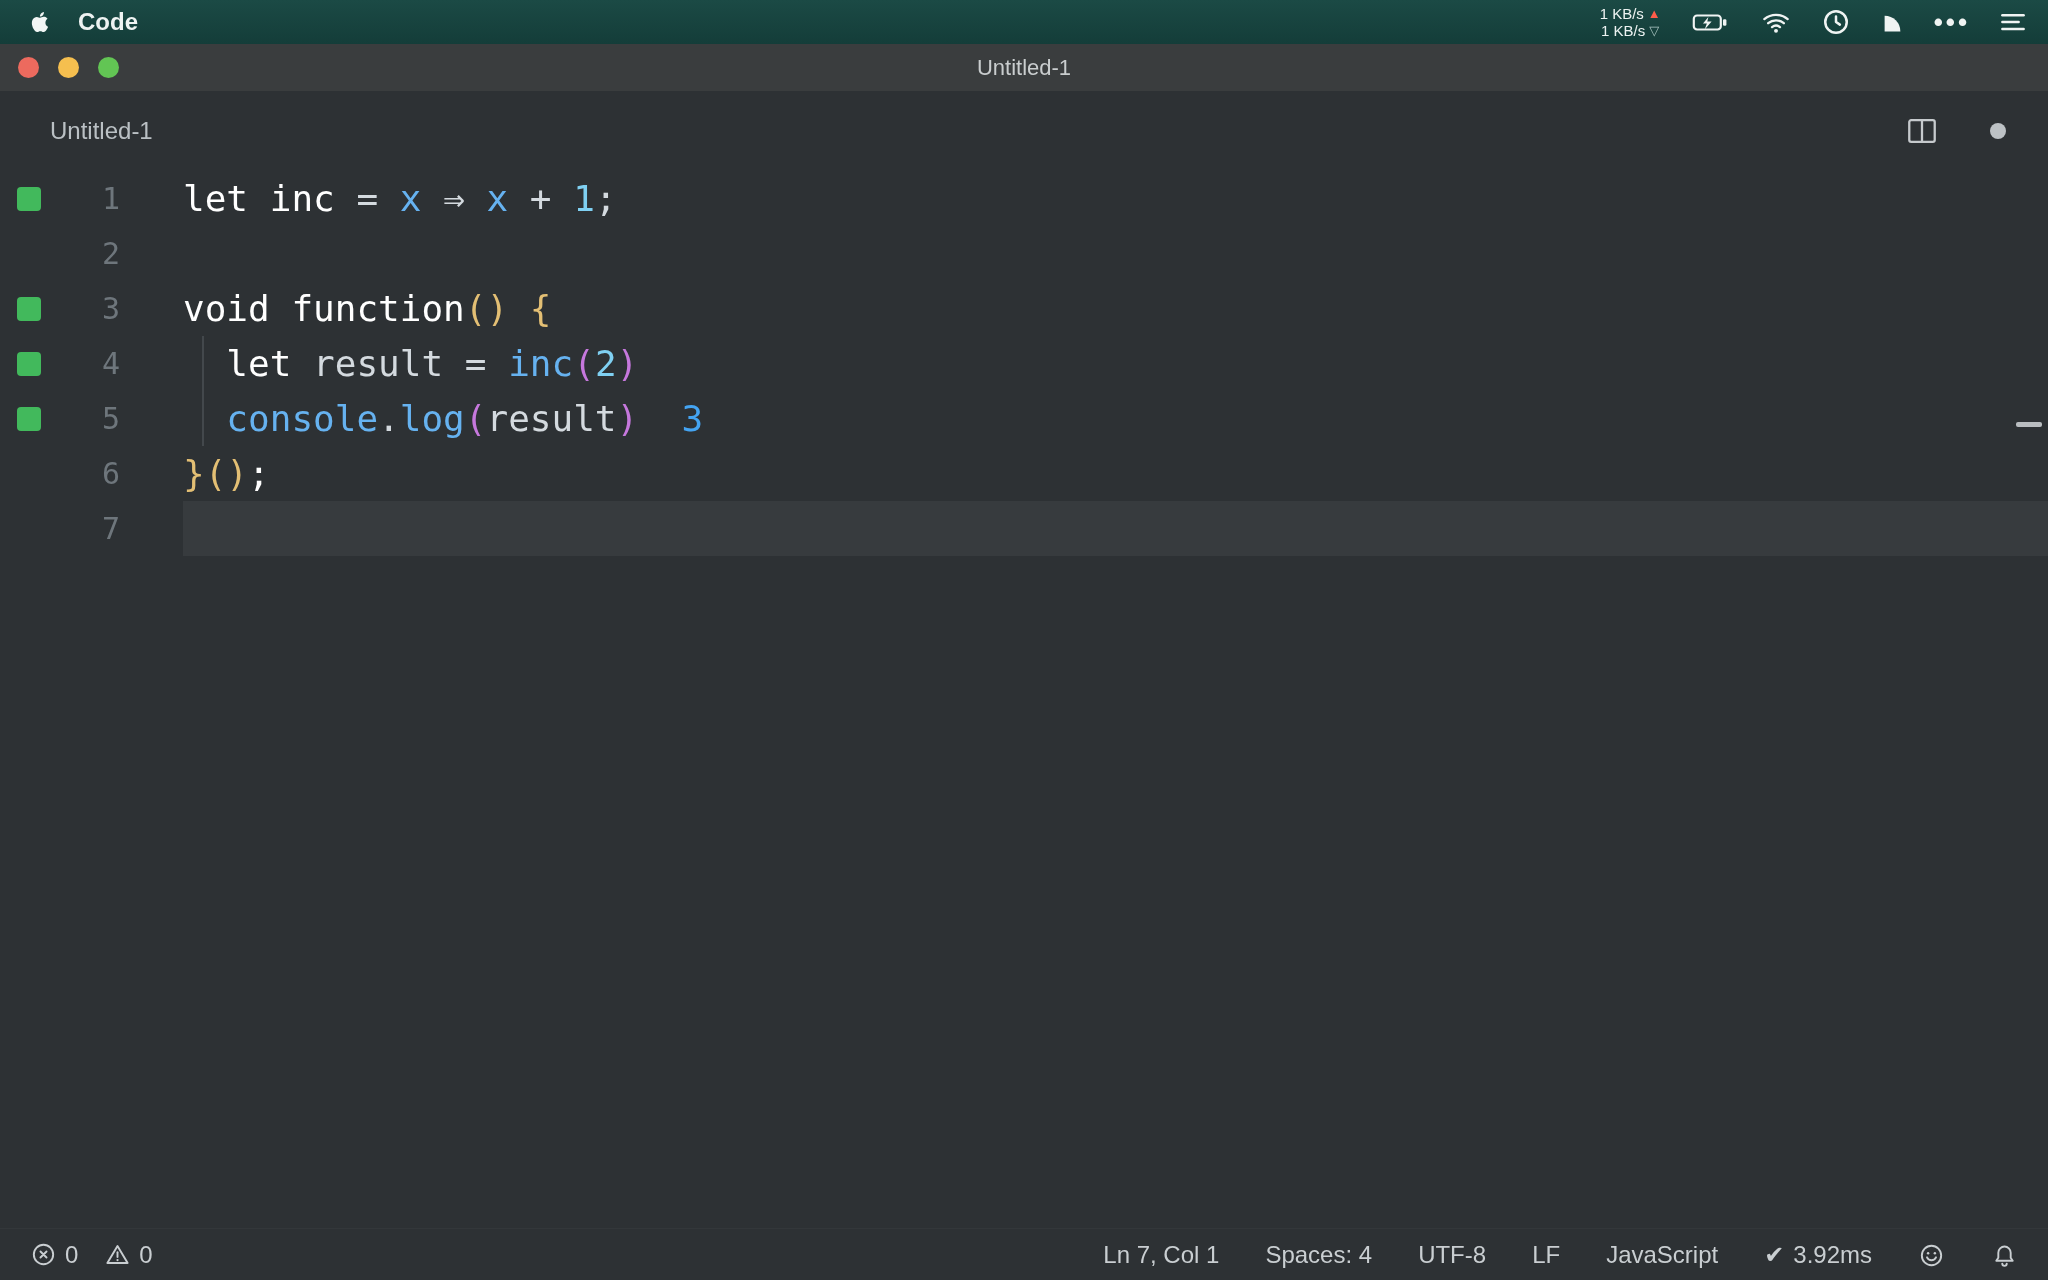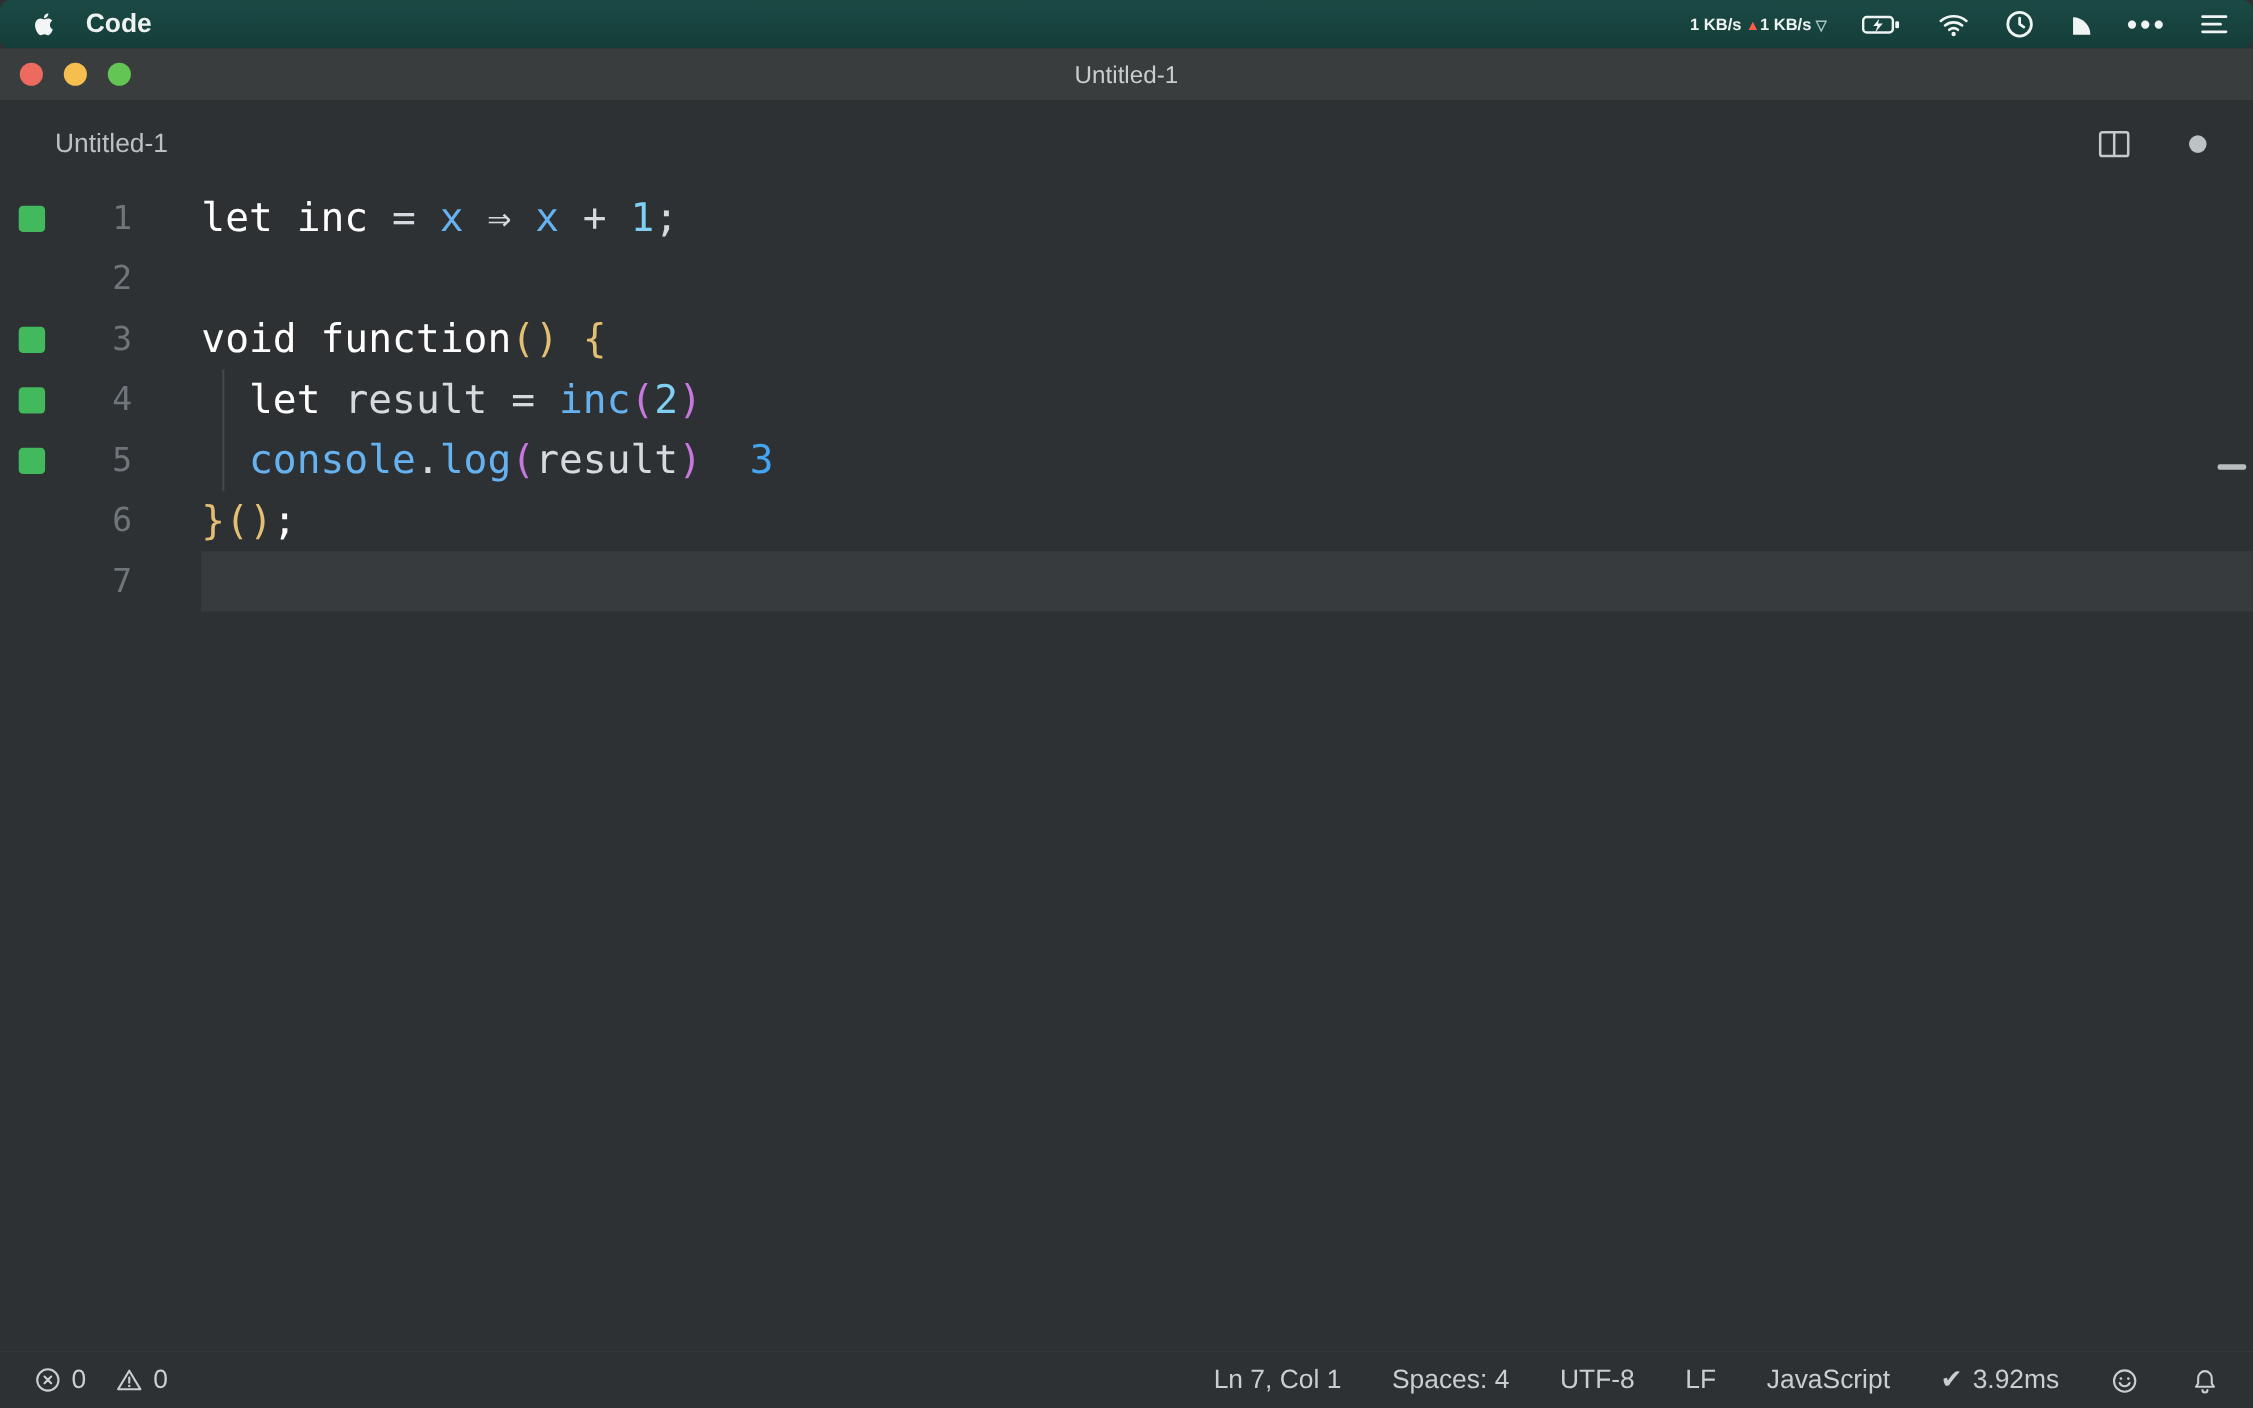--- a/index.html
+++ b/index.html
@@ -11,29 +11,29 @@
     position:relative;
     color:#d4dadf;
   }
 
   
   .menubar {
     height:44px;
     background:linear-gradient(to bottom,#1b4a45,#143d39);
     display:flex; align-items:center;
     padding:0 20px 0 18px;
-    color:#eef3f2; font-size:24px;border-radius:10px;
+    color:#eef3f2; font-size:24px;
   }
   .apple { width:44px; display:flex; align-items:center; justify-content:center; }
   .apple svg { width:24px; height:24px; fill:#f2f6f5; }
   .appname { font-weight:bold; padding:0 26px 0 16px; }
   .menu-items { display:flex; align-items:center; }
   .menu-item { padding:0 23px; cursor:default; }
   .menu-right { margin-left:auto; display:flex; align-items:center; gap:28px; }
-  .net { display:flex; flex-direction:row; align-items:flex-start; font-size:15px; line-height:17px; color:#eef3f2;font-weight:bold; }
+  .net { display:flex; flex-direction:column; align-items:center; font-size:15px; line-height:17px; color:#eef3f2; }
   .net .row { display:flex; align-items:center; gap:4px; white-space:nowrap; }
   .net .up-arrow { color:#ff5c49; font-size:13px; }
   .net .down-arrow { color:#a9c3c0; font-size:13px; }
   .mb-icon svg { display:block; stroke:#f0f4f3; fill:none; stroke-width:2; stroke-linecap:round; stroke-linejoin:round; }
   .mb-icon .fill { fill:#f0f4f3; stroke:none; }
   .ellipsis { font-size:26px; font-weight:bold; letter-spacing:3px; color:#f0f4f3; line-height:1; }
 
   
   .titlebar {
     height:47px; background:#3a3d3e;

